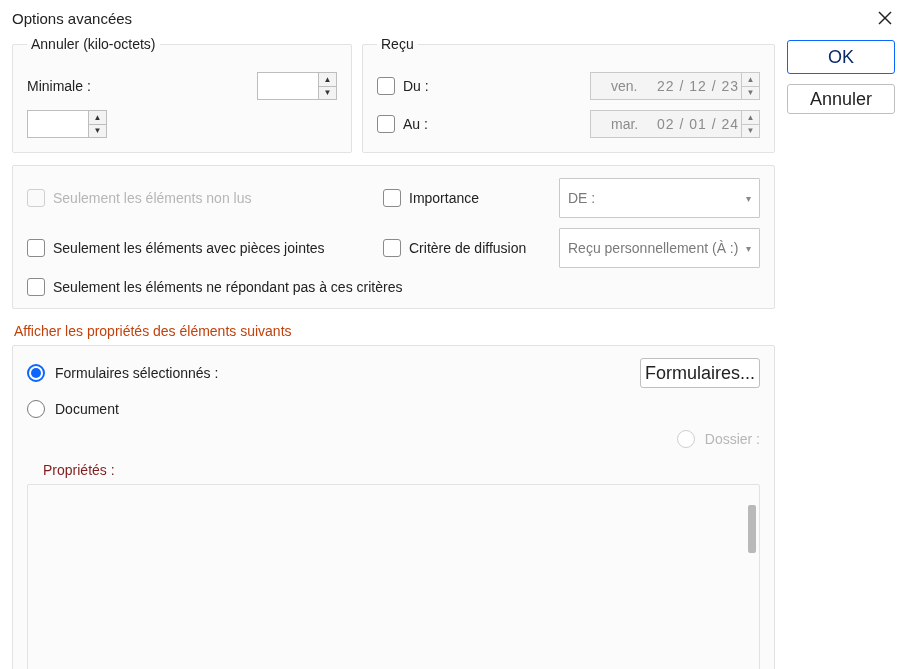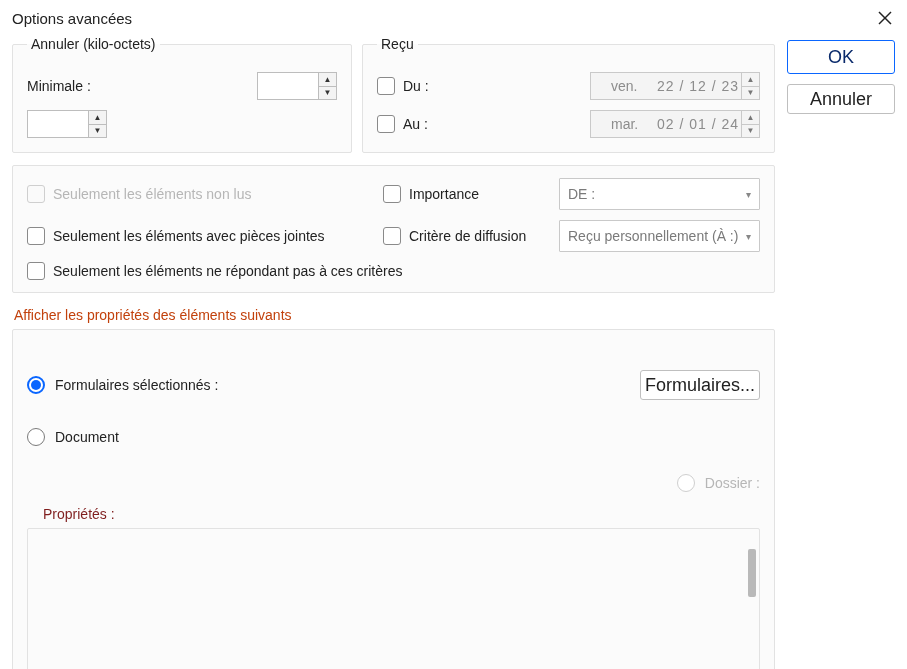--- a/index.html
+++ b/index.html
@@ -140,21 +140,21 @@
     align-items: center;
     margin-bottom: 10px;
     gap: 16px;
   }
   .filters .filter-row:last-child { margin-bottom: 0; }
   .filters .col-left { width: 340px; display: flex; align-items: center; }
   .filters .col-mid { width: 160px; display: flex; align-items: center; }
   .filters .col-right { flex: 1; }
 
   .combo {
-    height: 32px;
+    height: 40px;
     border: 1px solid #c9c9c9;
     background: #fff;
     display: flex; align-items: center; justify-content: space-between;
     padding: 0 8px;
     color: #7a7a7a;
     cursor: pointer;
     border-radius: 1px;
     width: 100%;
   }
   .combo .chev { font-size: 10px; color: #888; }
@@ -166,21 +166,20 @@
   }
   .sec-block {
     background: #fbfbfb;
     border: 1px solid #e2e2e2;
     border-radius: 2px;
     padding: 12px 14px 14px 14px;
   }
   .radio-row {
     display: flex; align-items: center; justify-content: space-between;
     margin-bottom: 12px;
-    margin-top: 28px;
   }
   .radio-left { display: flex; align-items: center; gap: 10px; }
   .radio {
     width: 18px; height: 18px; border-radius: 50%;
     border: 1px solid #7a7a7a; background: #fff;
     display: inline-flex; align-items: center; justify-content: center;
   }
   .radio.disabled { border-color: #cfcfcf; }
   .radio .dot { width: 10px; height: 10px; border-radius: 50%; background: #0a66ff; display: none; }
   .radio.checked { border-color: #0a66ff; border-width: 2px; }

